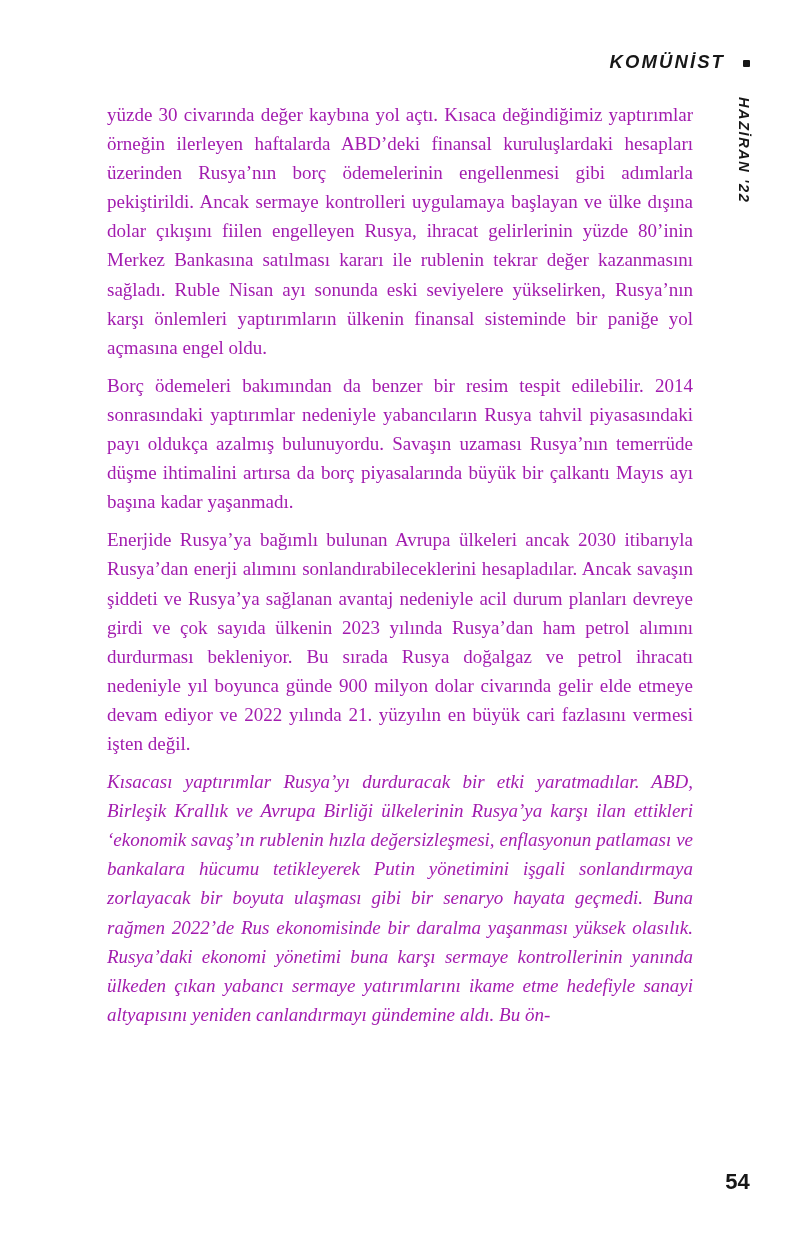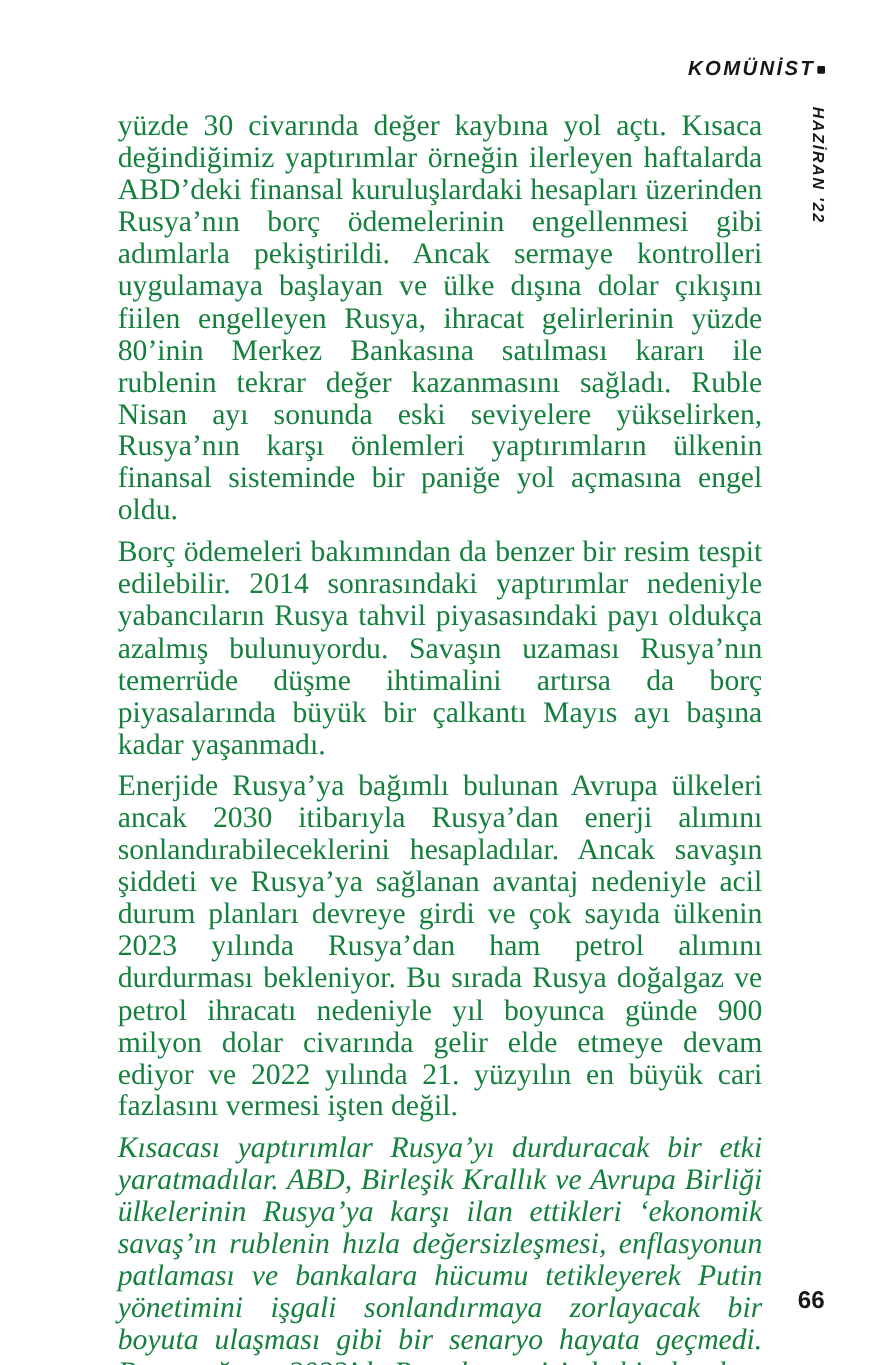--- a/index.html
+++ b/index.html
@@ -24,21 +24,21 @@
     box-sizing: border-box;
   }
 
   
   .running-head {
     position: absolute;
     top: 53px;
     right: 48px;
     display: flex;
     align-items: center;
-    gap: 2px;
+    gap: 18px;
     white-space: nowrap;
   }
   .running-head .masthead {
     font-family: "Liberation Sans", "DejaVu Sans", sans-serif;
     font-weight: bold;
     font-style: italic;
     font-size: 18.5px;
     letter-spacing: 2.1px;
     color: #171717;
     line-height: 1;
@@ -81,27 +81,27 @@
   
   .text-column {
     position: absolute;
     left: 107px;
     top: 100px;
     width: 586px;
   }
 
   .para {
     margin: 0 0 9px 0;
-    font-size: 27px;
+    font-size: 19px;
     line-height: 29.1px;
     text-align: justify;
     text-justify: inter-word;
     word-spacing: 0.1px;
     hyphens: none;
-    color: #15803d;
+    color: #a21caf;
   }
   .para:last-child {
     margin-bottom: 0;
     font-style: italic;
   }
 
   
   .folio {
     position: absolute;
     right: 48px;
@@ -128,15 +128,15 @@
     <span class="vert">HAZİRAN '22</span>
   </div>
 
   <div class="text-column">
     <p class="para">yüzde 30 civarında değer kaybına yol açtı. Kısaca değindiğimiz yaptırımlar örneğin ilerleyen haftalarda ABD’deki finansal kuruluşlardaki hesapları üzerinden Rusya’nın borç ödemelerinin engellenmesi gibi adımlarla pekiştirildi. Ancak sermaye kontrolleri uygulamaya başlayan ve ülke dışına dolar çıkışını fiilen engelleyen Rusya, ihracat gelirlerinin yüzde 80’inin Merkez Bankasına satılması kararı ile rublenin tekrar değer kazanmasını sağladı. Ruble Nisan ayı sonunda eski seviyelere yükselirken, Rusya’nın karşı önlemleri yaptırımların ülkenin finansal sisteminde bir paniğe yol açmasına engel oldu.</p>
     <p class="para">Borç ödemeleri bakımından da benzer bir resim tespit edilebilir. 2014 sonrasındaki yaptırımlar nedeniyle yabancıların Rusya tahvil piyasasındaki payı oldukça azalmış bulunuyordu. Savaşın uzaması Rusya’nın temerrüde düşme ihtimalini artırsa da borç piyasalarında büyük bir çalkantı Mayıs ayı başına kadar yaşanmadı.</p>
     <p class="para">Enerjide Rusya’ya bağımlı bulunan Avrupa ülkeleri ancak 2030 itibarıyla Rusya’dan enerji alımını sonlandırabileceklerini hesapladılar. Ancak savaşın şiddeti ve Rusya’ya sağlanan avantaj nedeniyle acil durum planları devreye girdi ve çok sayıda ülkenin 2023 yılında Rusya’dan ham petrol alımını durdurması bekleniyor. Bu sırada Rusya doğalgaz ve petrol ihracatı nedeniyle yıl boyunca günde 900 milyon dolar civarında gelir elde etmeye devam ediyor ve 2022 yılında 21. yüzyılın en büyük cari fazlasını vermesi işten değil.</p>
     <p class="para">Kısacası yaptırımlar Rusya’yı durduracak bir etki yaratmadılar. ABD, Birleşik Krallık ve Avrupa Birliği ülkelerinin Rusya’ya karşı ilan ettikleri ‘ekonomik savaş’ın rublenin hızla değersizleşmesi, enflasyonun patlaması ve bankalara hücumu tetikleyerek Putin yönetimini işgali sonlandırmaya zorlayacak bir boyuta ulaşması gibi bir senaryo hayata geçmedi. Buna rağmen 2022’de Rus ekonomisinde bir daralma yaşanması yüksek olasılık. Rusya’daki ekonomi yönetimi buna karşı sermaye kontrollerinin yanında ülkeden çıkan yabancı sermaye yatırımlarını ikame etme hedefiyle sanayi altyapısını yeniden canlandırmayı gündemine aldı. Bu ön-</p>
   </div>
 
-  <div class="folio">66</div>
+  <div class="folio">54</div>
 
 </div>
 
 </body></html>

